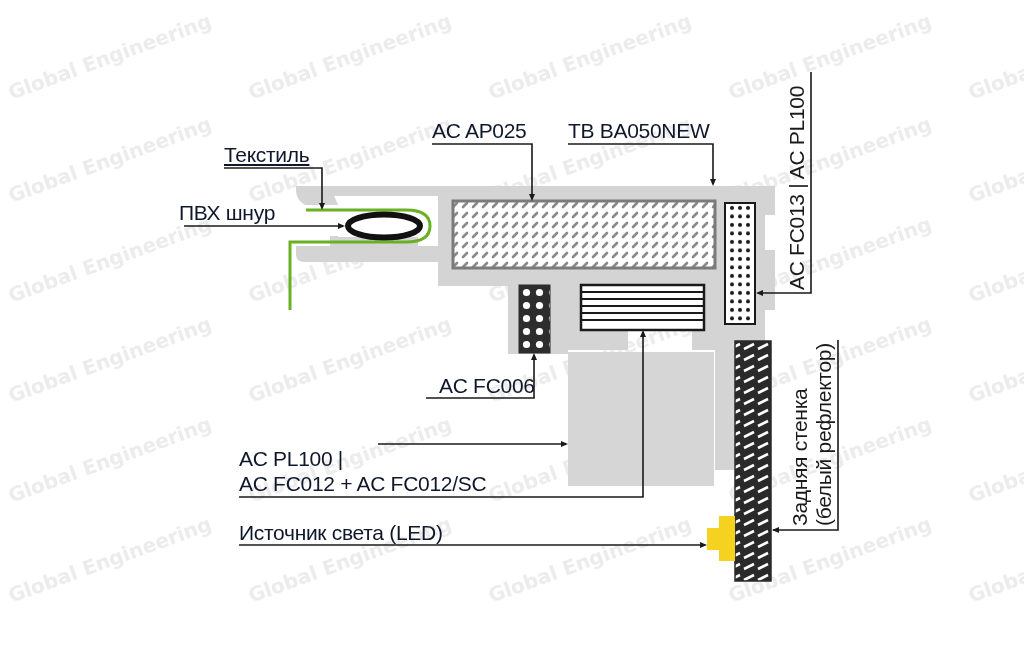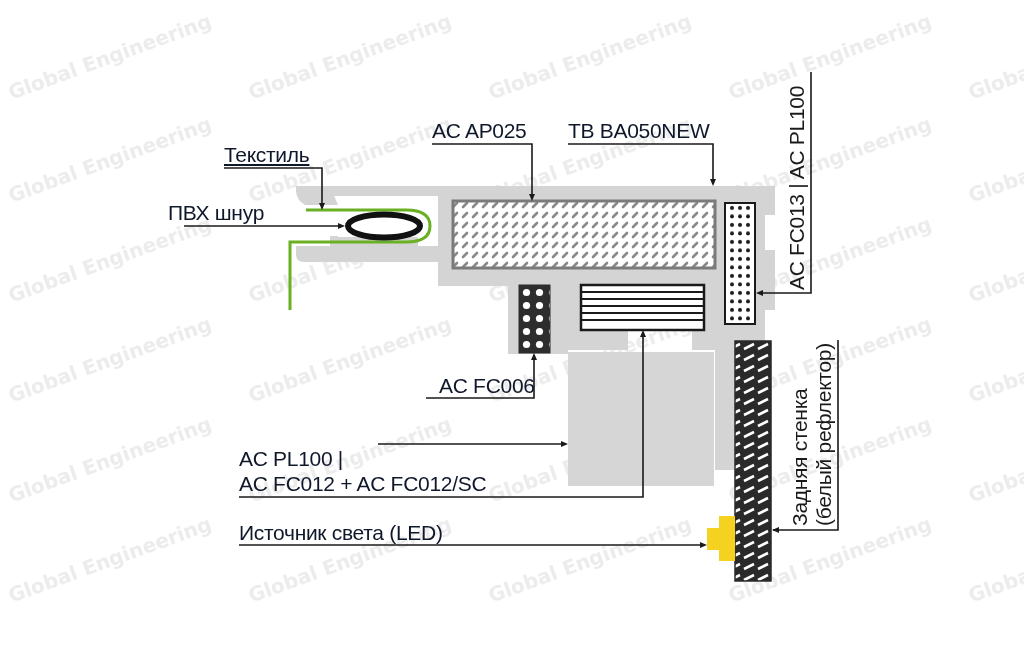--- a/index.html
+++ b/index.html
@@ -153,21 +153,21 @@
       <path d="M756 293 L763 290 L763 296 Z"></path>
       <path d="M534 353 L531 360 L537 360 Z"></path>
       <path d="M568 444 L561 441 L561 447 Z"></path>
       <path d="M643 330 L640 337 L646 337 Z"></path>
       <path d="M707 545 L700 542 L700 548 Z"></path>
       <path d="M772 530 L779 527 L779 533 Z"></path>
     </g>
   </svg>
 
   <span class="label" style="left:224px;top:144px;text-decoration:underline;">Текстиль</span>
-  <span class="label" style="left:168px;top:202px;">ПВХ шнур</span>
+  <span class="label" style="left:179px;top:202px;">ПВХ шнур</span>
   <span class="label" style="left:432px;top:120px;">AC AP025</span>
   <span class="label" style="left:568px;top:120px;">TB BA050NEW</span>
   <span class="vlabel" style="left:786px;top:290px;">AC FC013 | AC PL100</span>
   <span class="label" style="left:439px;top:375px;">AC FC006</span>
   <span class="label" style="left:239px;top:448px;">AC PL100 |</span>
   <span class="label" style="left:239px;top:473px;">AC FC012 + AC FC012/SC</span>
   <span class="label" style="left:239px;top:522px;">Источник света (LED)</span>
   <span class="vlabel" style="left:789px;top:526px;">Задняя стенка</span>
   <span class="vlabel" style="left:813px;top:526px;">(белый рефлектор)</span>
 </div>

